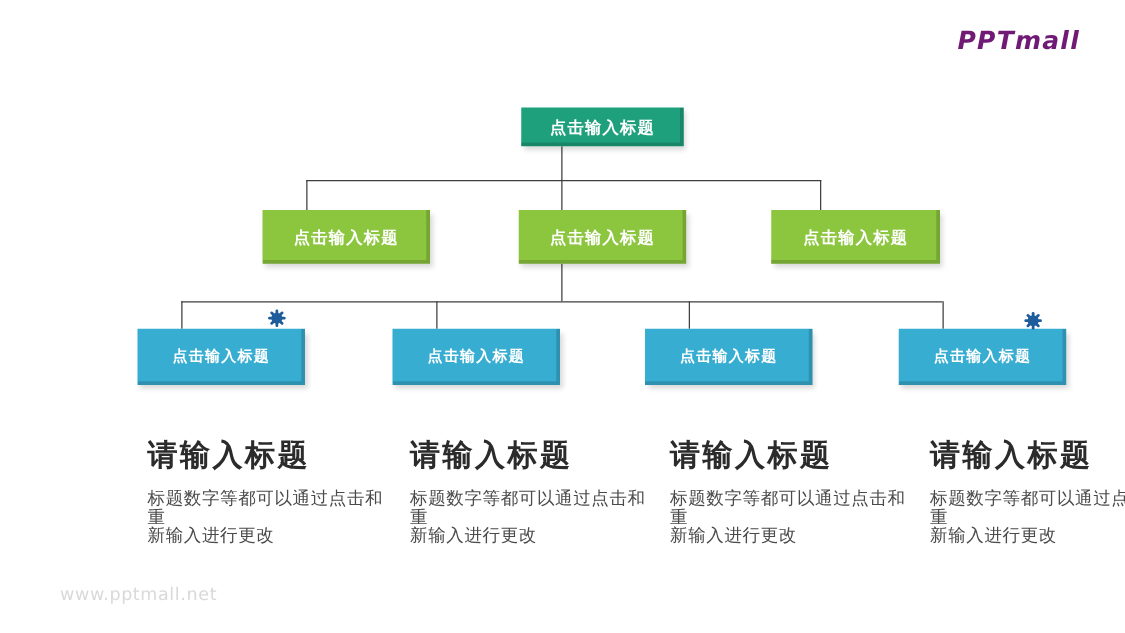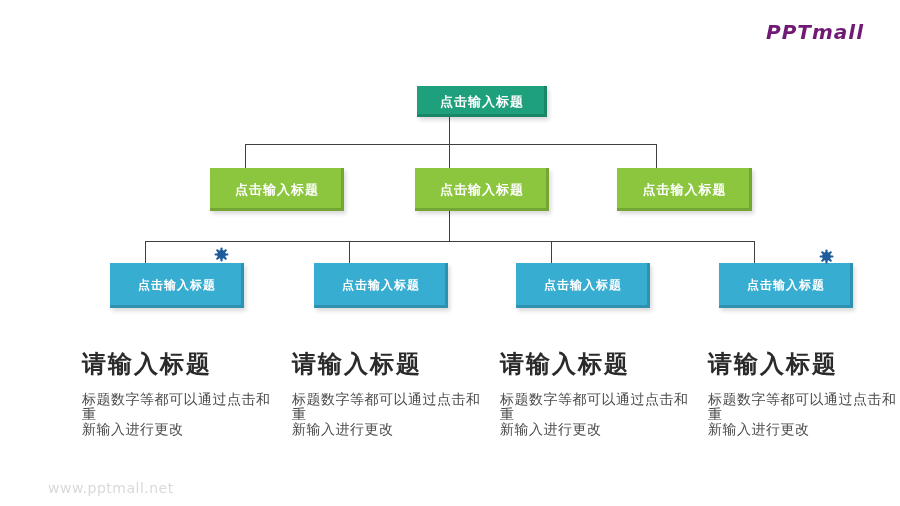--- a/index.html
+++ b/index.html
@@ -55,21 +55,21 @@
   .node.lvl3   { background: #38add2; height: 45px; width: 134px; top: 263px; font-size: 12px; }
   .node.lvl3-0 { left: 78px; }
   .node.lvl3-1 { left: 282px; }
   .node.lvl3-2 { left: 484px; }
   .node.lvl3-3 { left: 687px; }
 
   .gear { position: absolute; width: 15px; height: 15px; }
   .gear1 { left: 214px; top: 247px; }
   .gear2 { left: 819px; top: 249px; }
 
-  .section { position: absolute; width: 190px; top: 348px; }
+  .section { position: absolute; width: 190px; top: 348px; margin-left: 36px; }
   .sec-0 { left: 82px; }
   .sec-1 { left: 292px; }
   .sec-2 { left: 500px; }
   .sec-3 { left: 708px; }
   .sec-heading {
     font-size: 24px;
     font-weight: bold;
     color: #2b2b2b;
     letter-spacing: 2px;
     margin-bottom: 12px;
@@ -78,21 +78,21 @@
   .sec-body {
     font-size: 14px;
     color: #4a4a4a;
     letter-spacing: 0.5px;
     line-height: 15px;
   }
 
   .watermark {
     position: absolute;
     left: 48px;
-    top: 480px;
+    top: 468px;
     font-size: 14px;
     color: #d9d9d9;
     letter-spacing: 0.5px;
   }
 </style>
 </head>
 <body>
 
 <div class="slide">
 

